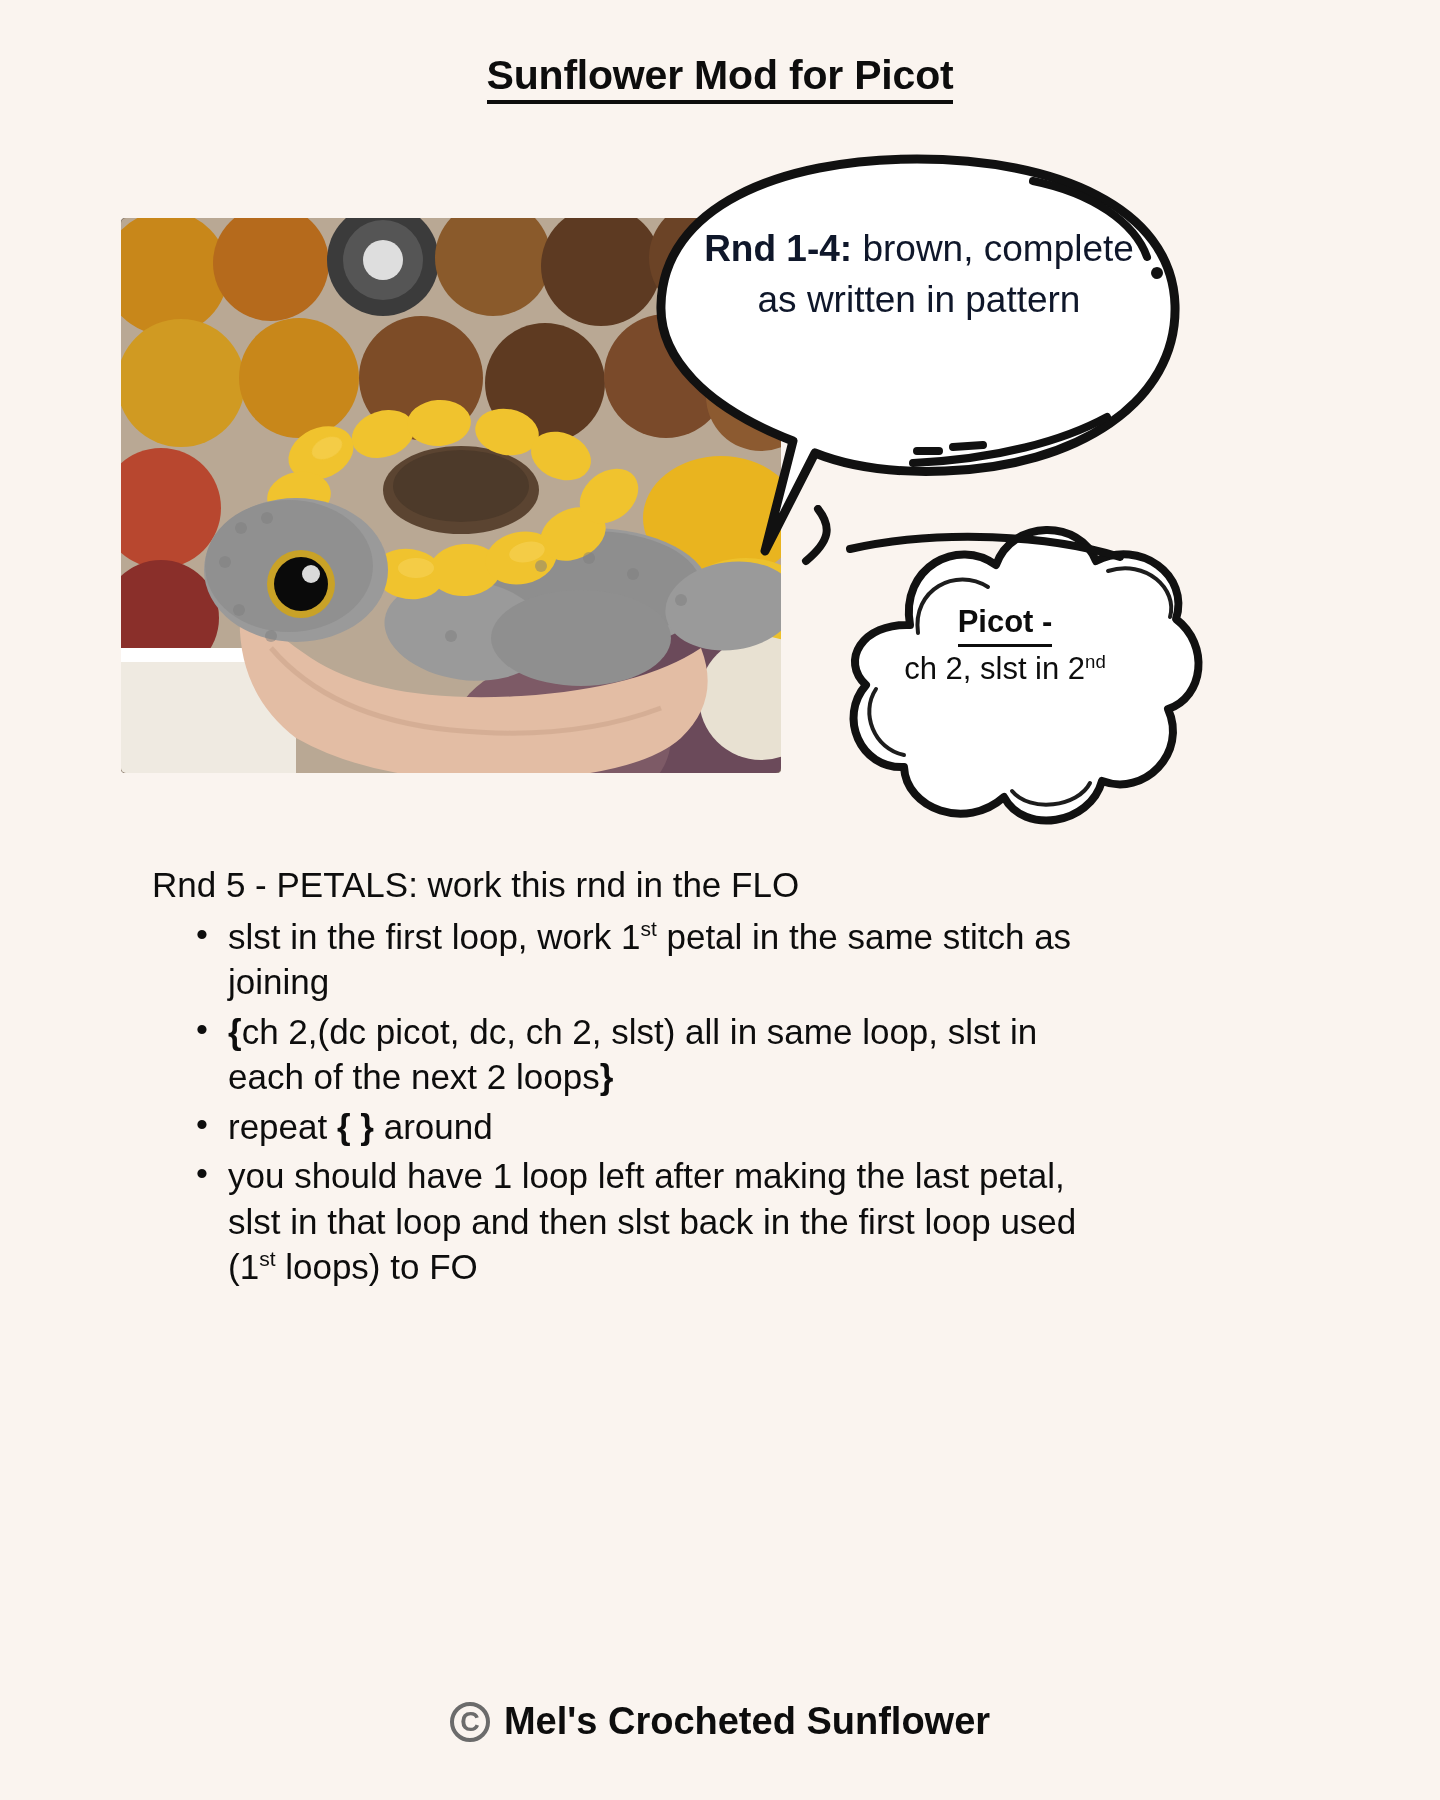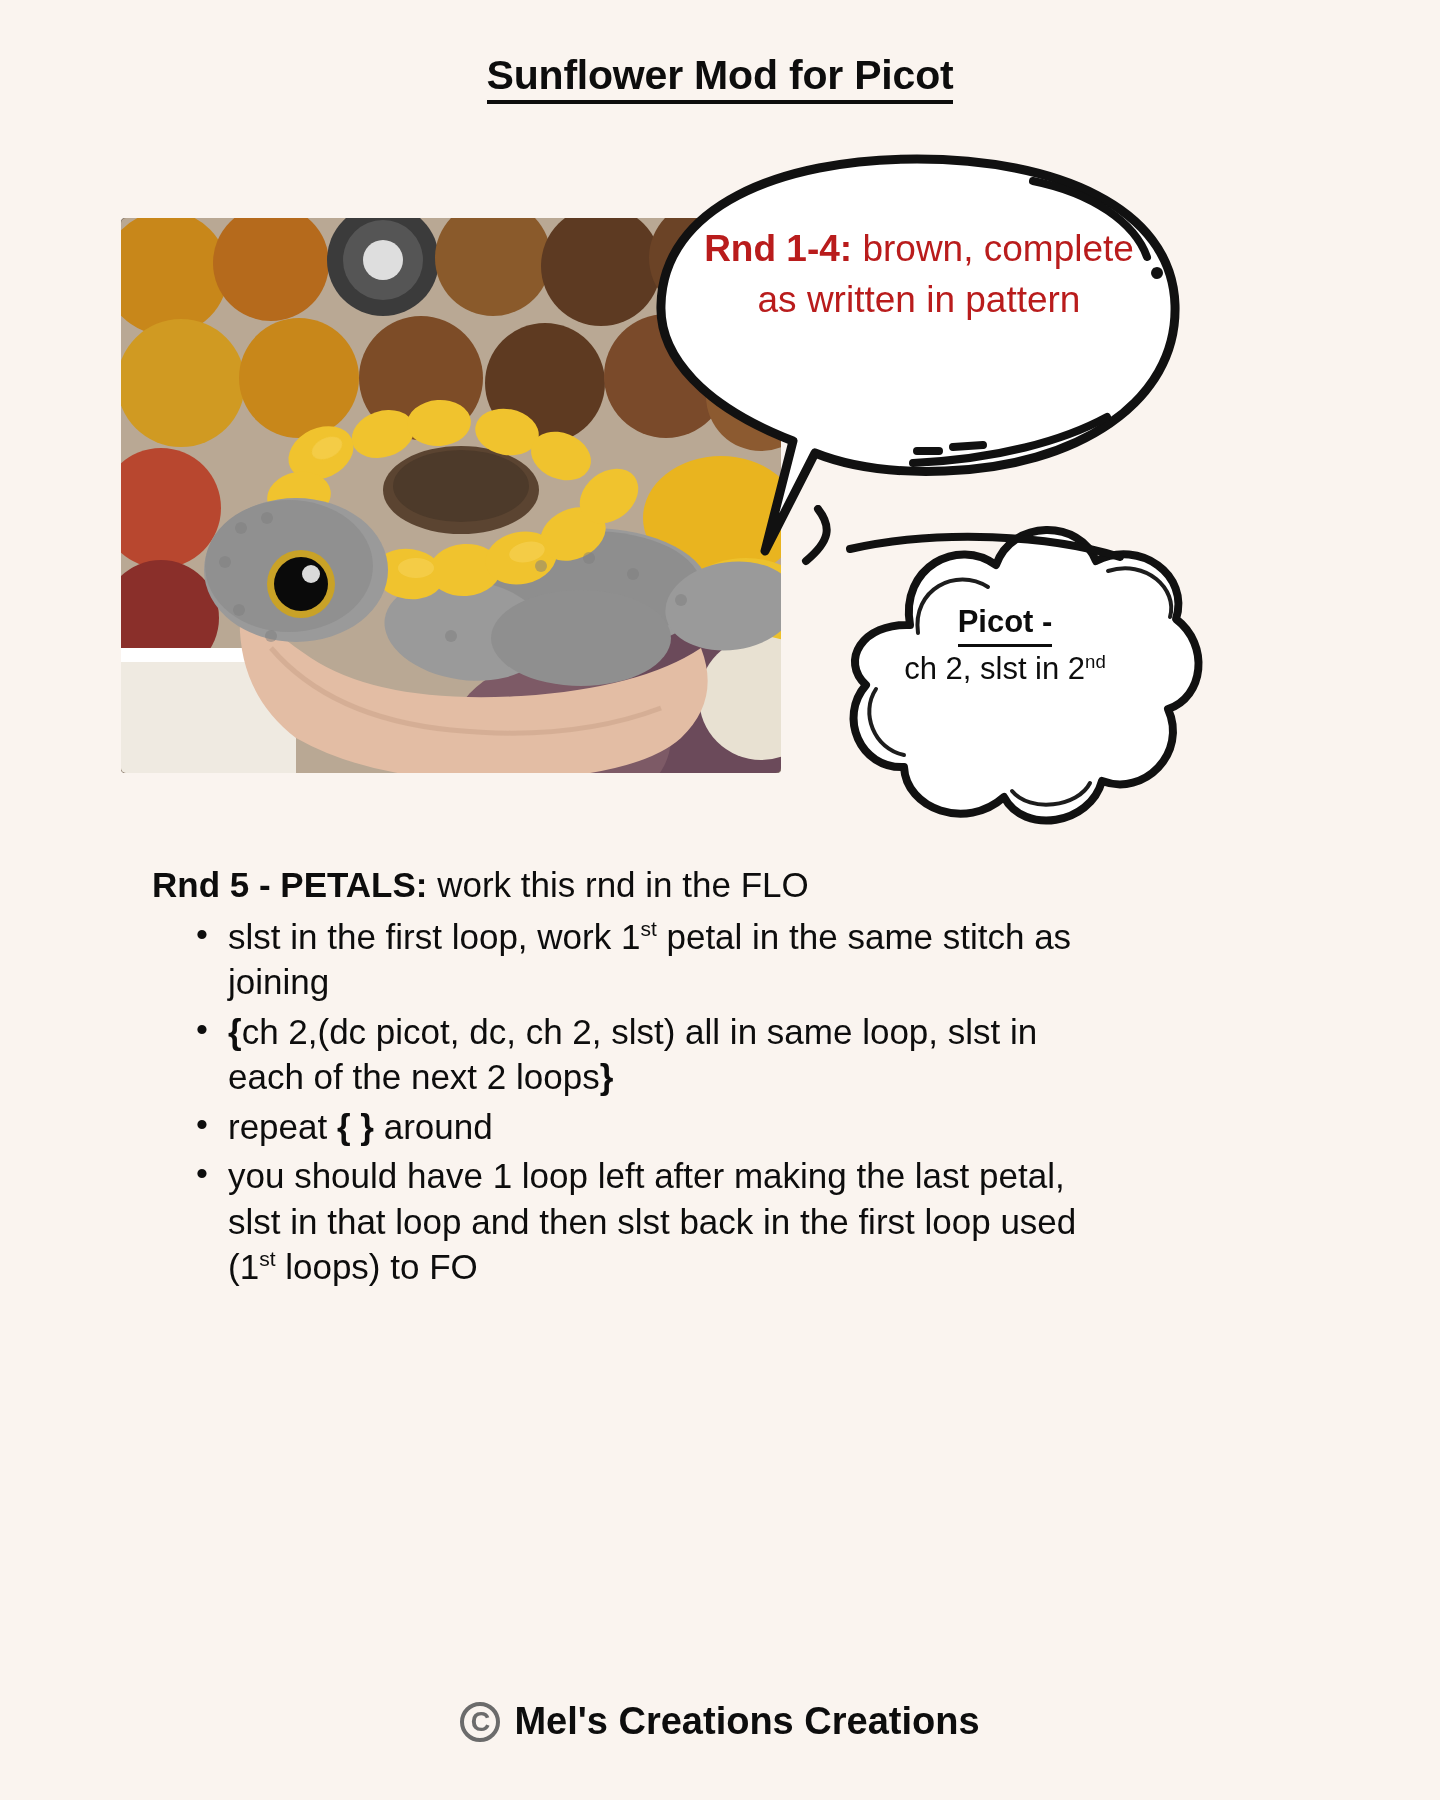--- a/index.html
+++ b/index.html
@@ -53,21 +53,21 @@
   }
   .speech svg { position: absolute; inset: 0; width: 100%; height: 100%; }
   .speech-text {
     position: absolute;
     left: 58px;
     top: 78px;
     width: 432px;
     text-align: center;
     font-size: 37px;
     line-height: 1.38;
-    color: #b91c1c;
+    color: #0f172a;
   }
   .speech-text b { font-weight: bold; }
 
   
   .cloud {
     position: absolute;
     left: 790px;
     top: 505px;
     width: 420px;
     height: 355px;
@@ -93,21 +93,21 @@
   
   .body-copy {
     position: absolute;
     left: 152px;
     top: 862px;
     width: 1140px;
     font-size: 35px;
     line-height: 1.30;
   }
   .lead { margin-bottom: 6px; }
-  .lead b { font-weight: bold; }
+  .lead b { font-weight: normal; }
 
   ul.steps {
     list-style: none;
     margin: 0;
     padding: 0;
   }
   ul.steps > li {
     position: relative;
     padding-left: 76px;
     margin-bottom: 4px;
@@ -320,14 +320,14 @@
   <ul class="steps">
     <li id="step-0"><span>slst in the first loop, work 1</span><sup>st</sup><span> petal in the same stitch as joining</span></li>
     <li id="step-1"><b>{</b><span>ch 2,(dc  picot, dc, ch 2, slst) all in same loop, slst in each of the next 2 loops</span><b>}</b></li>
     <li id="step-2"><span>repeat </span><b>{ }</b><span> around</span></li>
     <li id="step-3"><span>you should have 1 loop left after making the last petal, slst in that loop and then slst back in the first loop used (1</span><sup>st</sup><span> loops) to FO</span></li>
   </ul>
 </div>
 
 <div class="footer">
   <span class="copy-mark">C</span>
-  <span>Mel's Creations Creations</span>
+  <span>Mel's Crocheted Sunflower</span>
 </div>
 
 </body></html>

